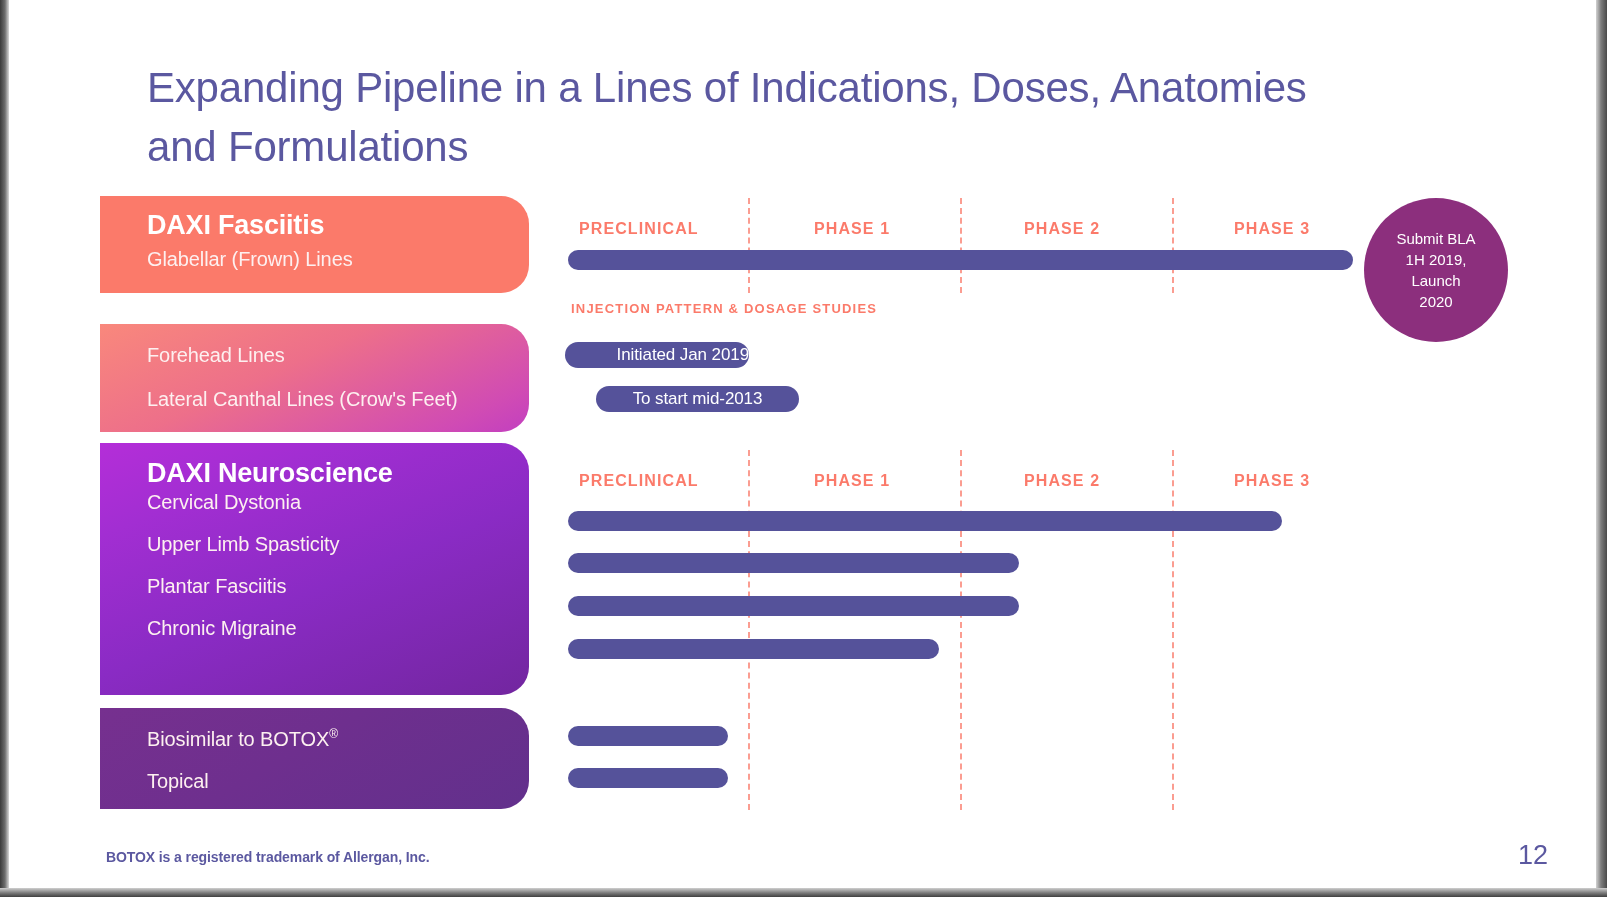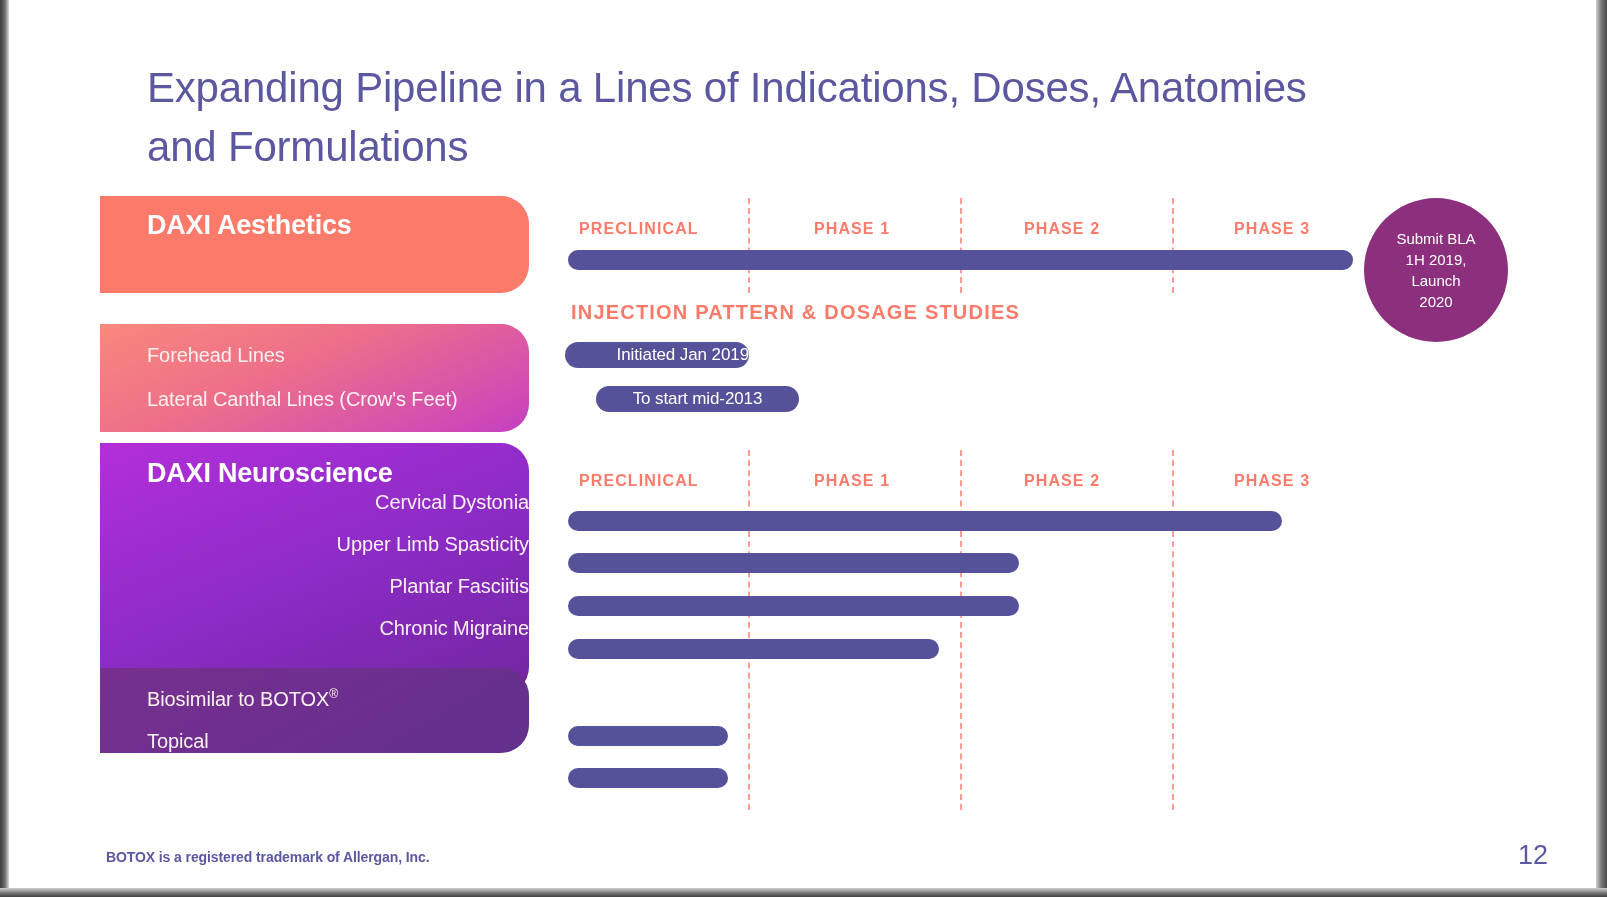--- a/index.html
+++ b/index.html
@@ -98,26 +98,26 @@
   #card-aesthetics-sub .card-item { display: block; margin-bottom: 21px; }
 
   #card-neuro {
     top: 443px;
     width: 429px;
     height: 252px;
     background: linear-gradient(158deg, #b42ed8 0%, #a22ed2 22%, #8a2bc4 55%, #72269f 100%);
     padding: 15px 0 0 47px;
   }
   #card-neuro .card-title { margin-bottom: 2px; }
-  #card-neuro .card-item { display: block; margin-bottom: 19px; text-align: right; }
+  #card-neuro .card-item { display: block; margin-bottom: 19px; }
 
   #card-other {
-    top: 668px;
-    width: 429px;
-    height: 85px;
+    top: 708px;
+    width: 429px;
+    height: 101px;
     background: linear-gradient(150deg, #76308f 0%, #6e2f8e 45%, #62308c 100%);
     padding: 19px 0 0 47px;
   }
   #card-other .card-item { display: block; margin-bottom: 19px; }
 
   .sup-reg { font-size: 12px; vertical-align: super; }
 
   
   .dashline {
     position: absolute;
@@ -134,21 +134,21 @@
     position: absolute;
     font-size: 16px;
     font-weight: bold;
     color: #fb7a6a;
     letter-spacing: 1.1px;
     white-space: nowrap;
   }
 
   .section-label {
     position: absolute;
-    font-size: 20px;
+    font-size: 13px;
     font-weight: bold;
     color: #fb7a6a;
     letter-spacing: 1.2px;
     white-space: nowrap;
   }
 
   .bar {
     position: absolute;
     height: 20px;
     background: #55529a;
@@ -220,21 +220,22 @@
 
     <div class="dashline" style="left:739px; top:198px; height:95px;"></div>
     <div class="dashline" style="left:951px; top:198px; height:95px;"></div>
     <div class="dashline" style="left:1163px; top:198px; height:95px;"></div>
 
     <div class="dashline" style="left:739px; top:450px; height:360px;"></div>
     <div class="dashline" style="left:951px; top:450px; height:360px;"></div>
     <div class="dashline" style="left:1163px; top:450px; height:360px;"></div>
 
     <div class="card" id="card-aesthetics">
-      <div class="card-title">DAXI Aesthetics</div>
+      <div class="card-title">DAXI Fasciitis</div>
+      <div class="card-item">Glabellar (Frown) Lines</div>
     </div>
 
     <div class="card" id="card-aesthetics-sub">
       <span class="card-item">Forehead Lines</span>
       <span class="card-item">Lateral Canthal Lines (Crow's Feet)</span>
     </div>
 
     <div class="card" id="card-neuro">
       <div class="card-title">DAXI Neuroscience</div>
       <span class="card-item">Cervical Dystonia</span>

